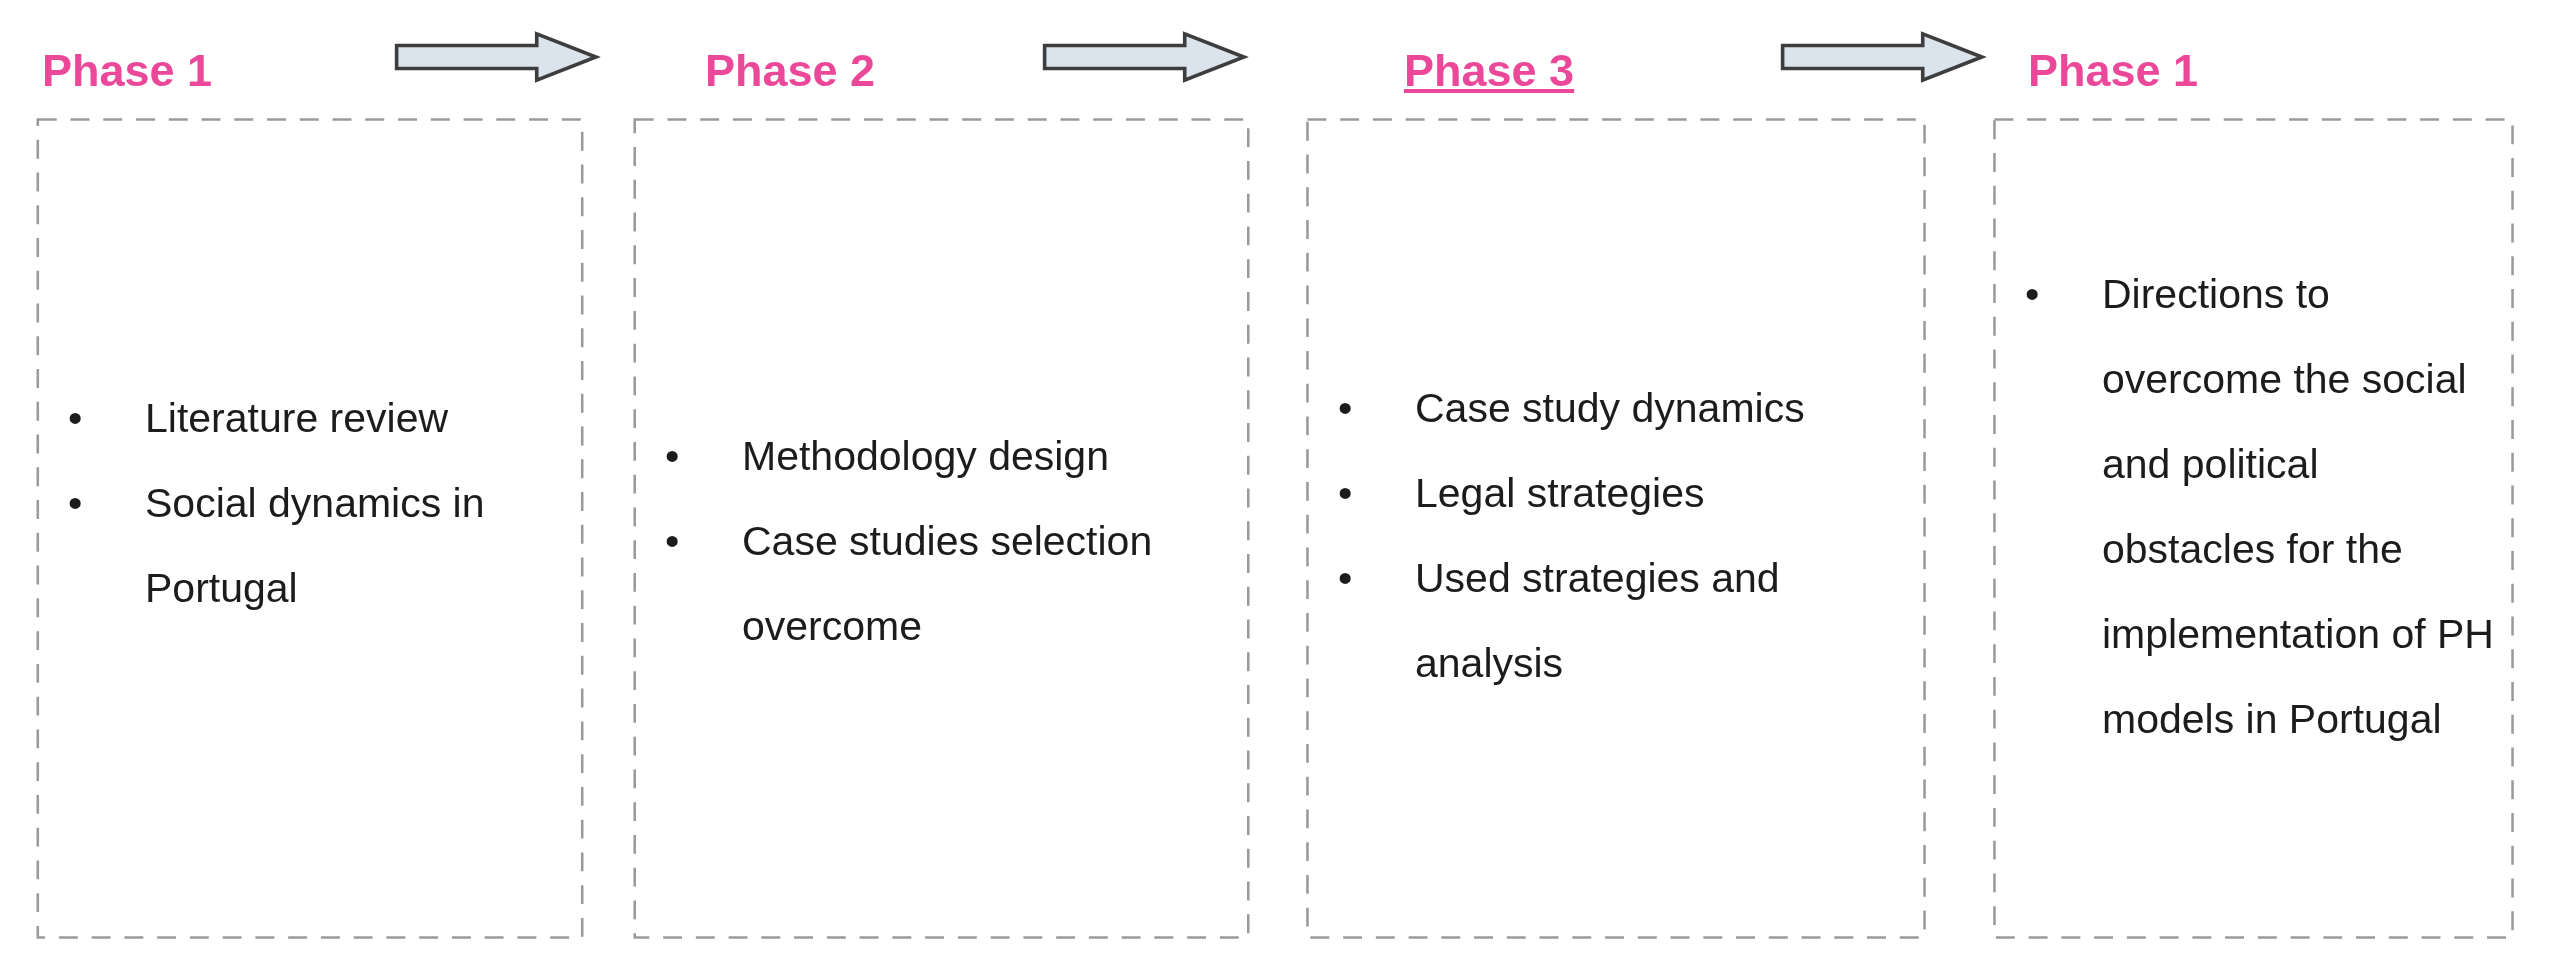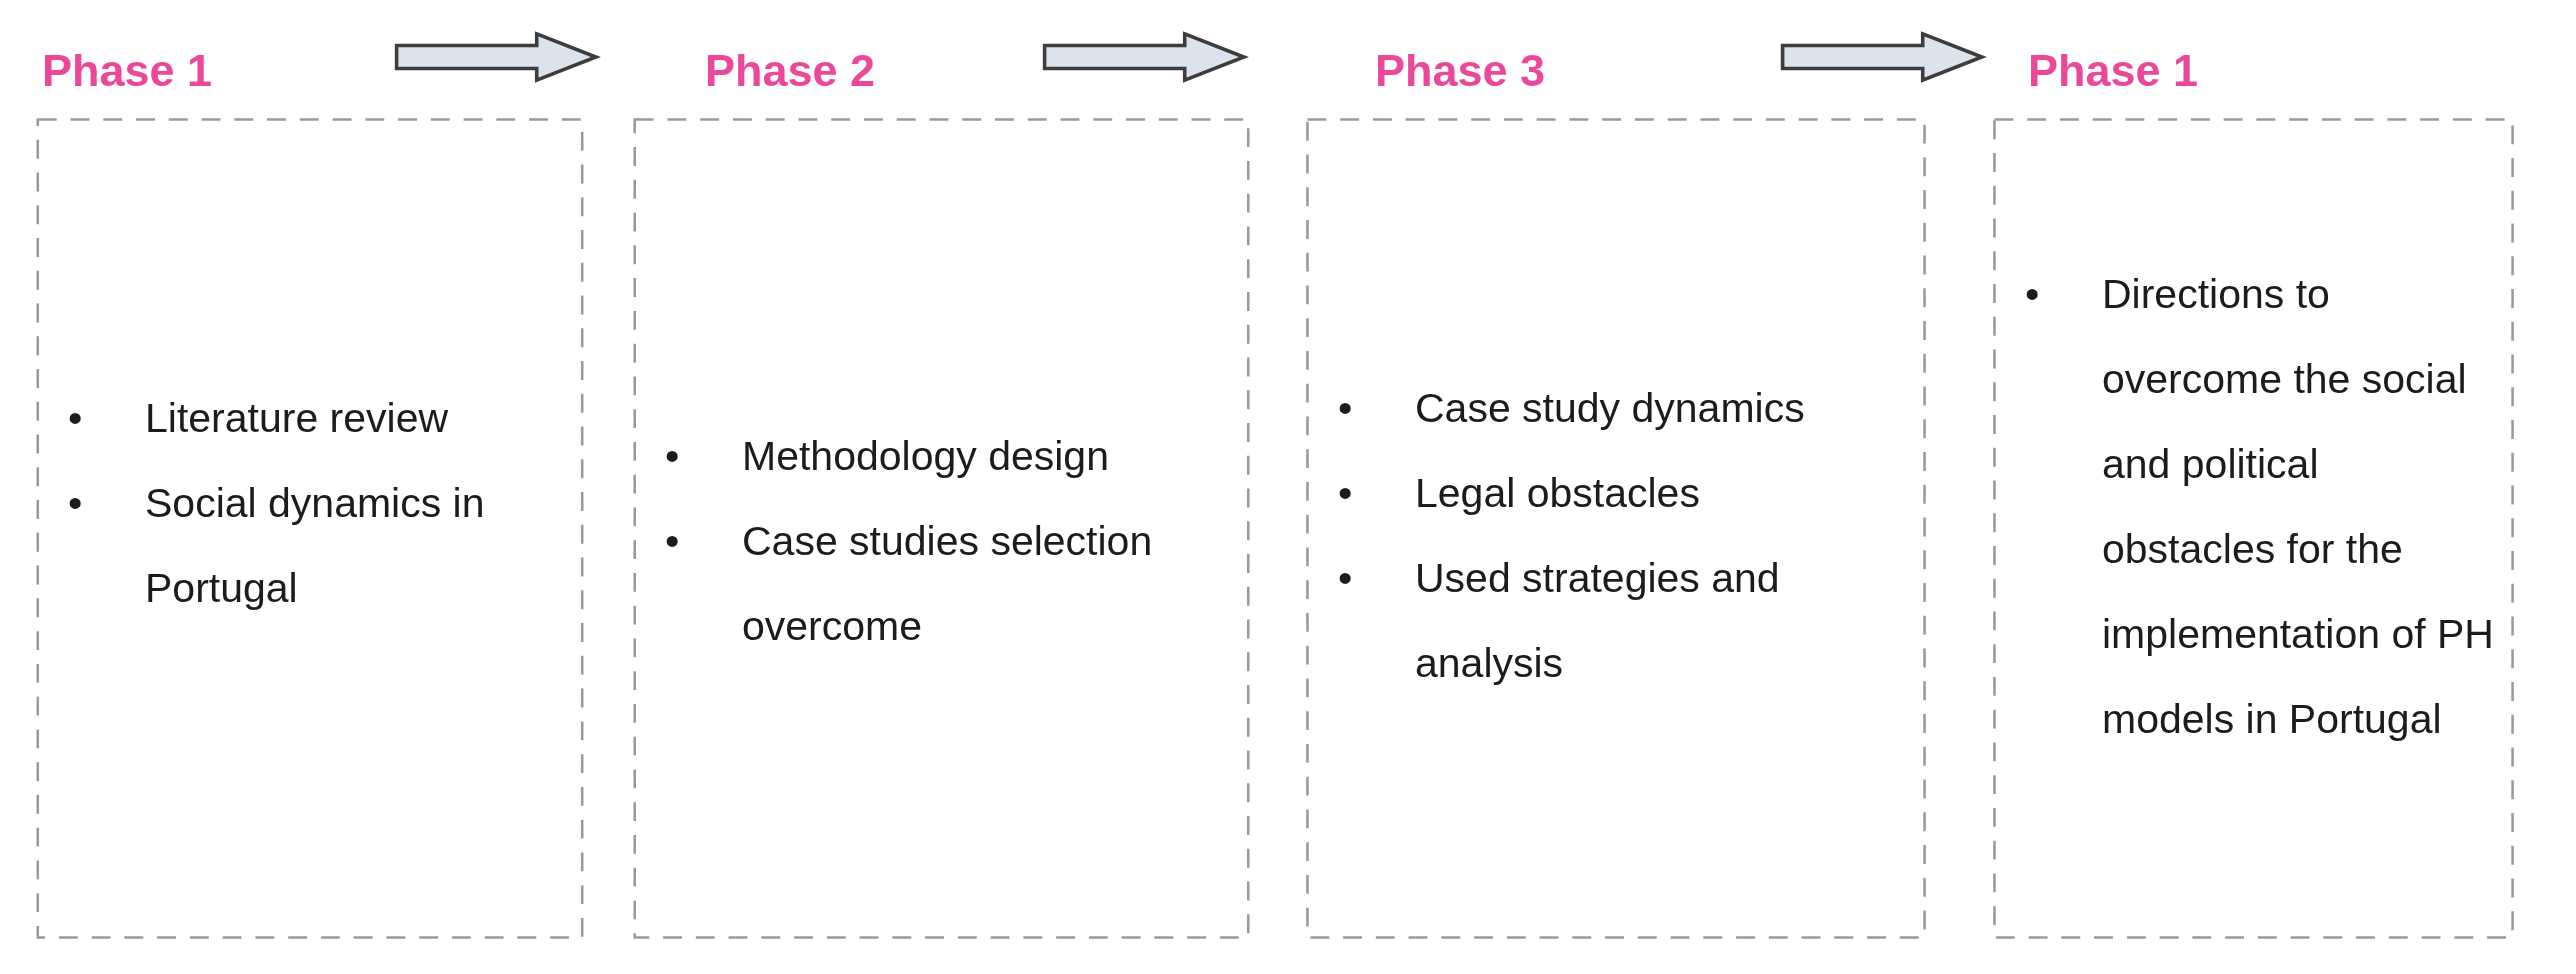--- a/index.html
+++ b/index.html
@@ -23,21 +23,21 @@
     top: 25px;
     font-size: 45px;
     font-weight: 700;
     line-height: 51px;
     white-space: nowrap;
     color: #ec4899;
     margin-top: 20px;
   }
   .title-1 { left: 42px; }
   .title-2 { left: 705px; }
-  .title-3 { left: 1375px; }
+  .title-3 { left: 1404px; text-decoration: underline; }
   .title-4 { left: 2028px; }
 
   .arrow {
     position: absolute;
     top: 31px;
     width: 208px;
     height: 52px;
   }
   .arrow-1 { left: 393px; }
   .arrow-2 { left: 1041px; }
@@ -154,21 +154,21 @@
     <svg class="frame" width="620" height="821" viewBox="0 0 852 1128" aria-hidden="true">
       <rect x="2" y="2" width="848" height="1124"></rect>
     </svg>
     <ul class="bullets">
       <li>
         <span class="marker">•</span>
         <span>Case study dynamics</span>
       </li>
       <li>
         <span class="marker">•</span>
-        <span>Legal obstacles</span>
+        <span>Legal strategies</span>
       </li>
       <li>
         <span class="marker">•</span>
         <span>Used strategies and analysis</span>
       </li>
     </ul>
   </div>
 
   <div class="box box-4">
     <svg class="frame" width="521" height="821" viewBox="0 0 716 1128" aria-hidden="true">

